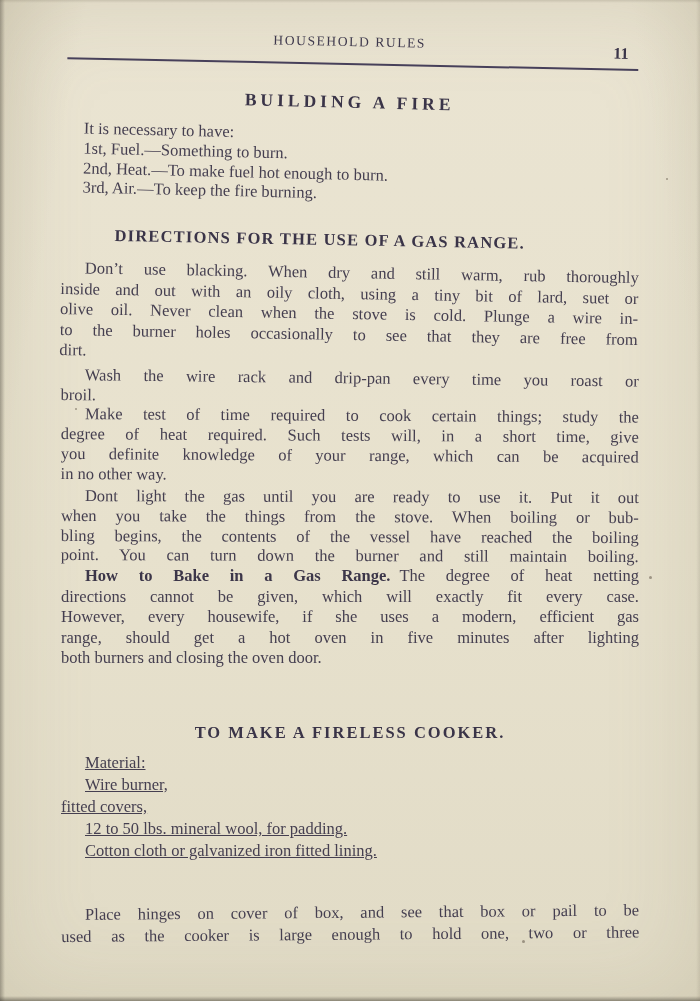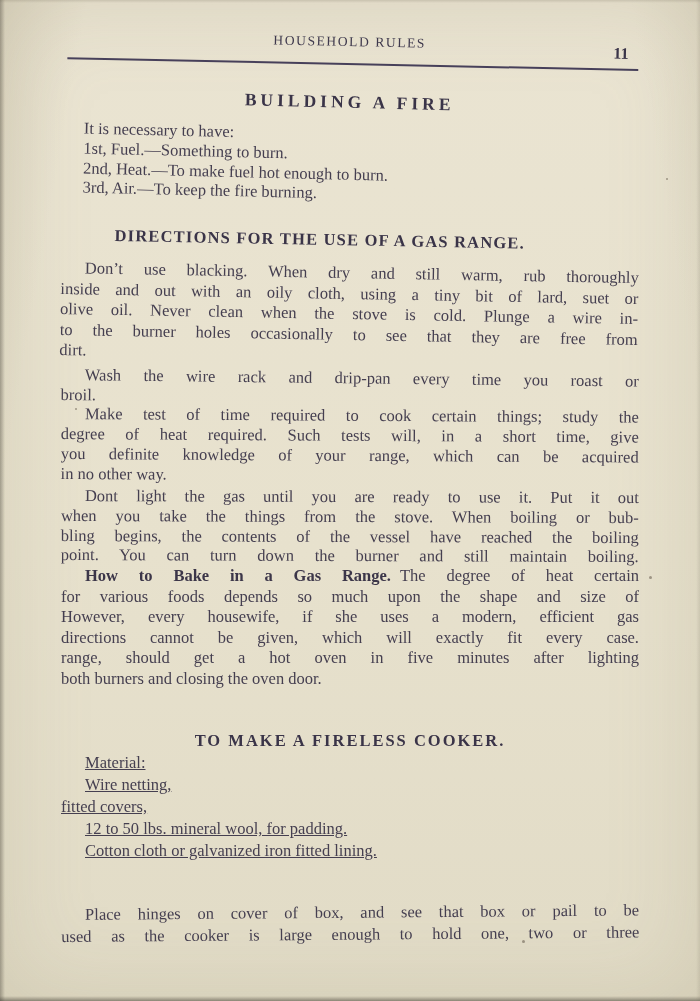--- a/index.html
+++ b/index.html
@@ -125,41 +125,40 @@
 
   <div class="block r-light body-text lines indent lh-198" style="top:486px;">
       <div class="tline first">Dont light the gas until you are ready to use it.  Put it out</div>
       <div class="tline">when you take the things from the stove.  When boiling or bub-</div>
       <div class="tline">bling begins, the contents of the vessel have reached the boiling</div>
       <div class="tline">point.  You can turn down the burner and still maintain boiling.</div>
     </div>
 
   <div class="block body-text lines indent lh-205" style="top:566px;">
     <div class="tline first">
-      <span class="bold-lead">How to Bake in a Gas Range.</span><span>The degree of heat certain</span>
+      <span class="bold-lead">How to Bake in a Gas Range.</span><span>The degree of heat netting</span>
     </div>
     <div>
-        <div class="tline first">for various foods depends so much upon the shape and size of</div>
+        <div class="tline">directions cannot be given, which will exactly fit every case.</div>
         <div class="tline">However, every housewife, if she uses a modern, efficient gas</div>
-        <div class="tline">directions cannot be given, which will exactly fit every case.</div>
         <div class="tline">range, should get a hot oven in five minutes after lighting</div>
         <div class="tline last">both burners and closing the oven door.</div>
       </div>
   </div>
 
-  <div class="block" style="top:722px;margin-top:8px;">
+  <div class="block" style="top:722px;">
     <div class="heading heading-fireless">TO MAKE A FIRELESS COOKER.</div>
   </div>
 
   <div class="block body-text lh-mat" style="top:752px;text-decoration:underline;">
     <div class="lines indent">
         <div class="tline first last">Material:</div>
       </div>
     <div class="lines indent">
-        <div class="tline first last">Wire netting,</div>
+        <div class="tline first last">Wire burner,</div>
       </div>
     <div class="lines indent">
         <div class="tline last">fitted covers,</div>
       </div>
     <div class="lines indent">
         <div class="tline first last">12 to 50 lbs. mineral wool, for padding.</div>
       </div>
     <div class="lines indent">
         <div class="tline first last">Cotton cloth or galvanized iron fitted lining.</div>
       </div>

